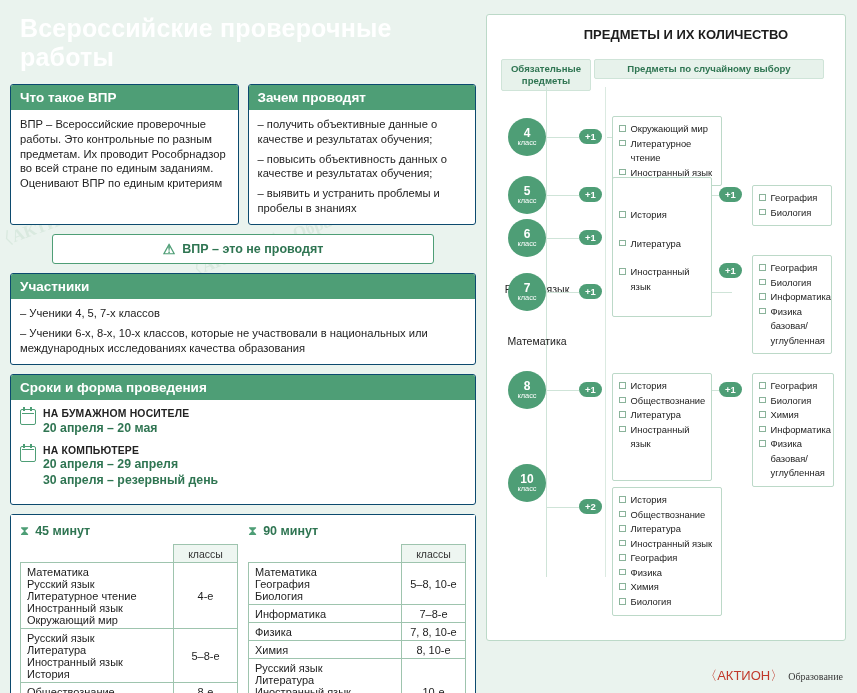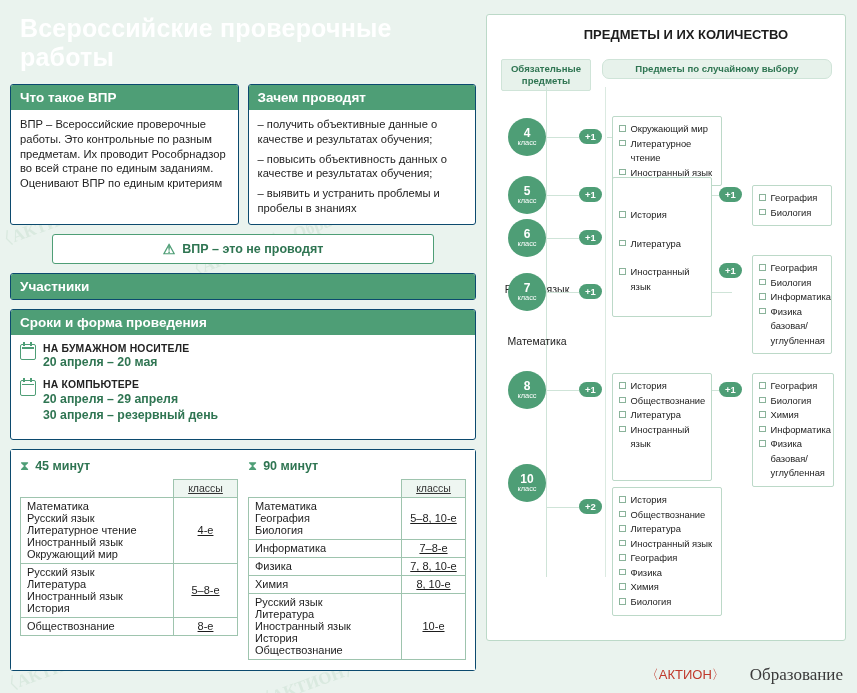--- a/index.html
+++ b/index.html
@@ -67,21 +67,21 @@
   
   .dur { margin-top:9px; }
   .dur .card-h { text-align:center; font-size:13.5px; }
   .dur-body { background:#fff; padding:8px 9px 10px 9px; display:flex; gap:10px; }
   .dur-col { flex:1; }
   .dur-top { display:flex; align-items:center; gap:6px; margin-bottom:5px;}
   .hg { color:#4e9e76; font-size:13px; }
   .dur-title { color:#2f7552; font-weight:700; font-size:12.5px;}
   table.t { width:100%; border-collapse:collapse; font-size:11px; }
   table.t td { border:1px solid #9ec4ae; padding:2.5px 6px; vertical-align:middle; }
-  table.t td.cls { text-align:center; width:64px;text-decoration:underline; }
+  table.t td.cls { text-align:center; width:64px; }
   table.t td.hdr { background:#eef6f1; text-align:center; font-size:10.5px; color:#333;}
 
   
   .right {
     position:absolute; left:486px; top:14px; width:360px; height:627px;
     background:#ffffff; border:1px solid #bcd9c8; border-radius:3px;padding-left:40px;
   }
   .r-title { text-align:center; font-weight:700; font-size:13px; color:#1d1d1d; padding:12px 0 8px 0;}
   .sub-head {
     background:#e7f2eb; border:1px solid #cfe4d8; color:#2f7552; font-weight:700;
@@ -105,21 +105,21 @@
   .cb { width:6.5px;height:6.5px;border:1px solid #8ab39a;flex:none;margin-top:3px;}
   .vline { position:absolute; background:#cfe4d8; width:1px; }
   .hline { position:absolute; background:#cfe4d8; height:1px; }
   .subj-left { font-size:10.5px; color:#222; }
 
   .footer {
     position:absolute; right:14px; bottom:8px; font-size:13px; color:#2f7552;
     font-weight:700; display:flex; align-items:center; gap:5px;
   }
   .footer .brand { color:#c0392b; font-weight:400; }
-  .footer .sub { color:#3a3a3a; font-weight:400; font-family:"Liberation Serif", serif; font-size:17px;margin-left:20px;}
+  .footer .sub { color:#3a3a3a; font-weight:400; font-family:"Liberation Serif", serif; font-size:10px;}
 </style>
 </head>
 <body>
 
 <div class="page">
 
   <div class="wm" style="left:-10px; top:195px;">〈АКТИОН〉 Образование</div>
   <div class="wm" style="left:180px; top:225px;">〈АКТИОН〉 Образование</div>
   <div class="wm" style="left:-5px; top:640px;">〈АКТИОН〉 Образование</div>
   <div class="wm" style="left:250px; top:655px;">〈АКТИОН〉 Образование</div>
@@ -144,20 +144,24 @@
     </div>
 
     <div class="note">
       <span class="warn-ico">⚠</span>
       <span>ВПР – это не проводят</span>
     </div>
 
     <div class="row2" style="margin-top:9px;flex-direction:column;">
       <div class="col card">
         <div class="card-h">Участники</div>
+        <div class="card-b">
+          <div>– Ученики 4, 5, 7-х классов</div>
+          <div style="margin-top:6px">– Ученики 6-х, 8-х, 10-х классов, которые не участвовали в национальных или международных исследованиях качества образования</div>
+        </div>
       </div>
       <div class="col card">
         <div class="card-h">Сроки и форма проведения</div>
         <div class="card-b dates">
           <div class="date-item">
             <div class="cal"></div>
             <div>
               <div class="d-lab">НА БУМАЖНОМ НОСИТЕЛЕ</div>
               <div class="d-val">20 апреля – 20 мая</div>
             </div>
@@ -265,21 +269,21 @@
       </div>
     </div>
   </div>
 
   <div class="right">
     <div class="r-title">ПРЕДМЕТЫ И ИХ КОЛИЧЕСТВО</div>
 
     <div style="position:absolute; left:14px; top:44px; width:90px;" class="sub-head">
       Обязательные<br>предметы
     </div>
-    <div style="position:absolute; left:115px; top:44px; width:230px;border-radius:7px;" class="sub-head">Предметы по случайному выбору</div>
+    <div style="position:absolute; left:107px; top:44px; width:230px;" class="sub-head">Предметы по случайному выбору</div>
 
     <div class="vline" style="left:59px; top:72px; height:490px;"></div>
     <div class="vline" style="left:118px; top:72px; height:490px; background:#dbeae1;"></div>
 
     <div class="subj-left" style="position:absolute; left:10px; top:268px; width:80px; text-align:center;">Русский язык</div>
     <div class="subj-left" style="position:absolute; left:10px; top:320px; width:80px; text-align:center;">Математика</div>
 
     <div class="grade" style="position:absolute; left:21px; top:103px;">
       <span>4</span>
       <span class="s">класс</span>

